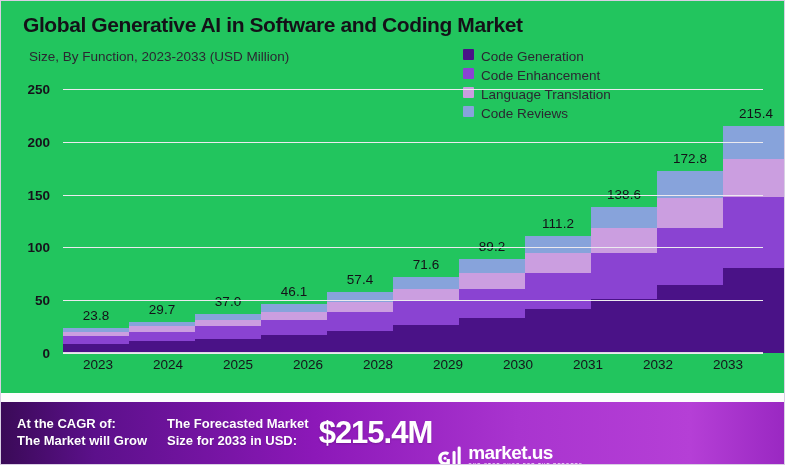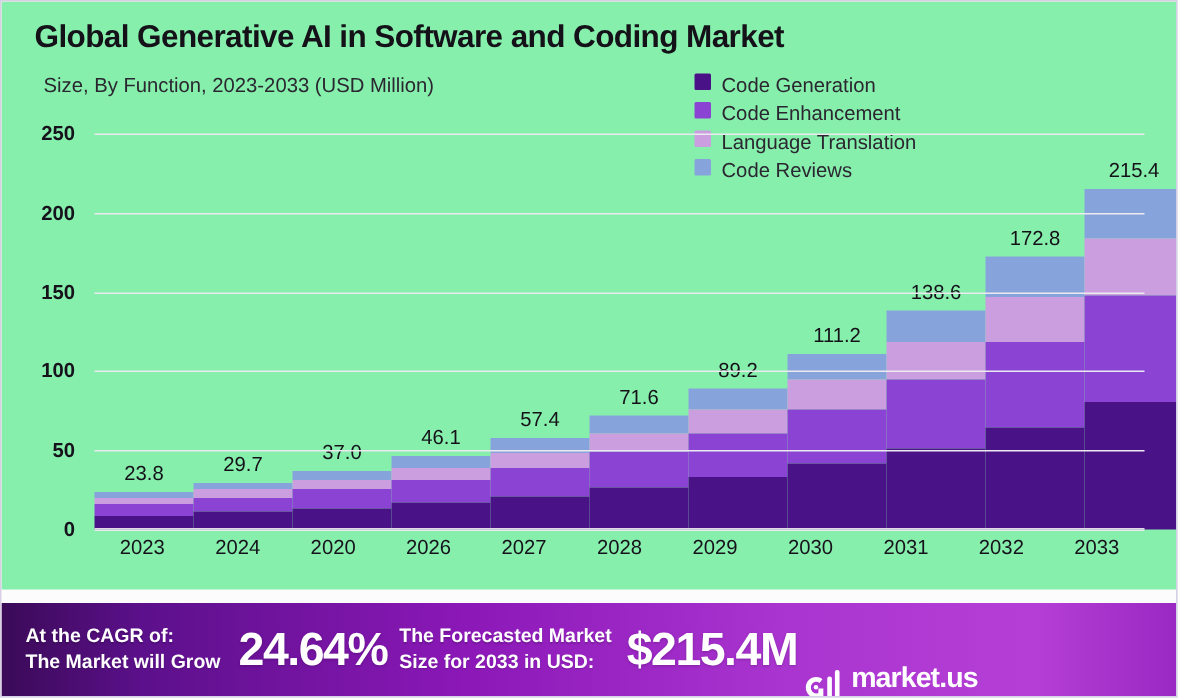--- a/index.html
+++ b/index.html
@@ -9,21 +9,21 @@
     font-family:"Liberation Sans",sans-serif;
   }
   .card{
     position:relative;width:785px;height:465px;box-sizing:border-box;
     background:#fdfcfd;
     border:1px solid #d9cfe4;
     overflow:hidden;
   }
   .chart-area{
     position:absolute;left:0;top:0;right:0;height:392px;
-    background:#86efac;
+    background:#22c55e;
   }
   
   .title{
     position:absolute;left:22px;top:12px;
     font-size:21px;font-weight:bold;color:#141118;
     letter-spacing:-0.4px;white-space:nowrap;
   }
   .subtitle{
     position:absolute;left:28px;top:48px;
     font-size:13.5px;color:#2b2731;white-space:nowrap;
@@ -243,39 +243,37 @@
         <div class="ylabel" style="top: 105.6px;">150</div>
         <div class="gridline" style="top: 52.8px;"></div>
         <div class="ylabel" style="top: 52.8px;">200</div>
         <div class="gridline" style="top: 0px;"></div>
         <div class="ylabel" style="top: 0px;">250</div>
       </div>
 
     <div class="xlabels">
         <div class="xlabel">2023</div>
         <div class="xlabel">2024</div>
-        <div class="xlabel">2020</div>
+        <div class="xlabel">2025</div>
         <div class="xlabel">2026</div>
-        <div class="xlabel">2027</div>
         <div class="xlabel">2028</div>
         <div class="xlabel">2029</div>
         <div class="xlabel">2030</div>
         <div class="xlabel">2031</div>
         <div class="xlabel">2032</div>
         <div class="xlabel">2033</div>
       </div>
   </div>
 
   <div class="footer">
     <div class="f-text">
       <div>At the CAGR of:</div>
       <div>The Market will Grow</div>
     </div>
     <div class="f-gap1"></div>
-    <div class="f-big">24.64%</div>
     <div class="f-gap3"></div>
     <div class="f-text">
       <div>The Forecasted Market</div>
       <div>Size for 2033 in USD:</div>
     </div>
     <div class="f-gap2"></div>
     <div class="f-big">$215.4M</div>
     <div class="logo">
       <svg class="logo-mark" viewBox="0 0 30 26">
         <path d="M11.2 22.4c-4.0 0-7.0-3.1-7.0-7.0 0-3.9 3.0-7.0 7.0-7.0 1.6 0 3.0 0.5 4.1 1.4l-2.0 2.5c-0.6-0.5-1.3-0.8-2.1-0.8-2.1 0-3.6 1.7-3.6 3.9 0 2.2 1.5 3.9 3.6 3.9 0.5 0 1.0-0.1 1.4-0.3v-3.0h3.3v5.0c-1.2 0.9-2.9 1.4-4.7 1.4z" fill="#ffffff"></path>

